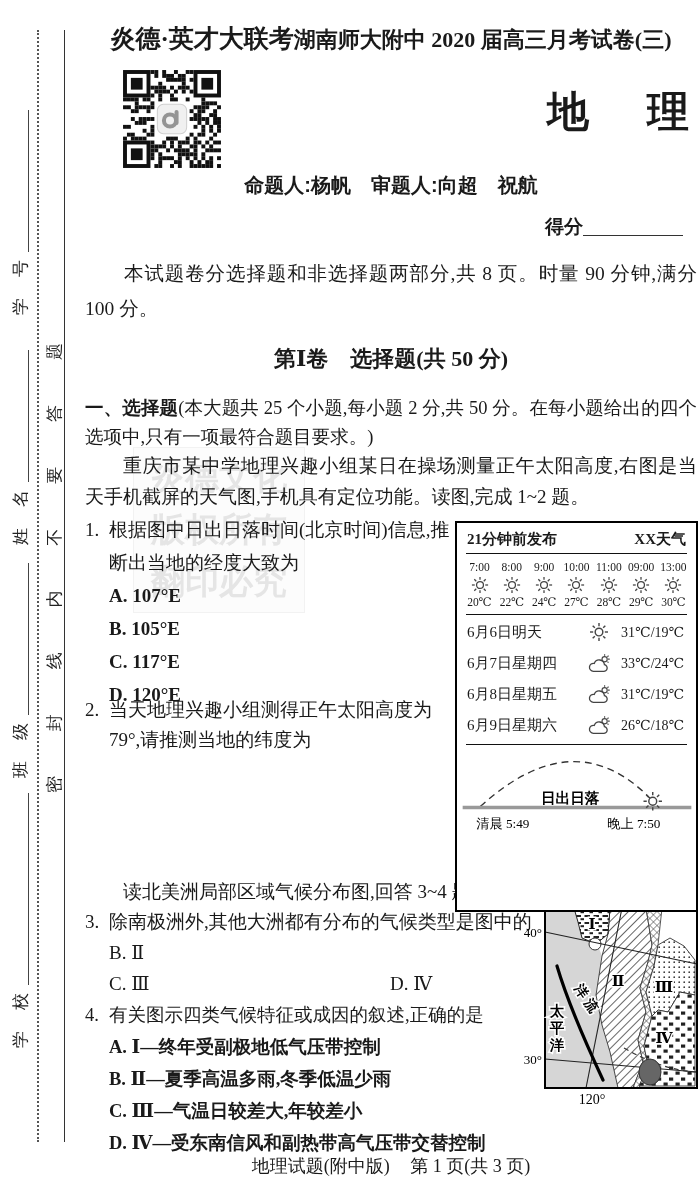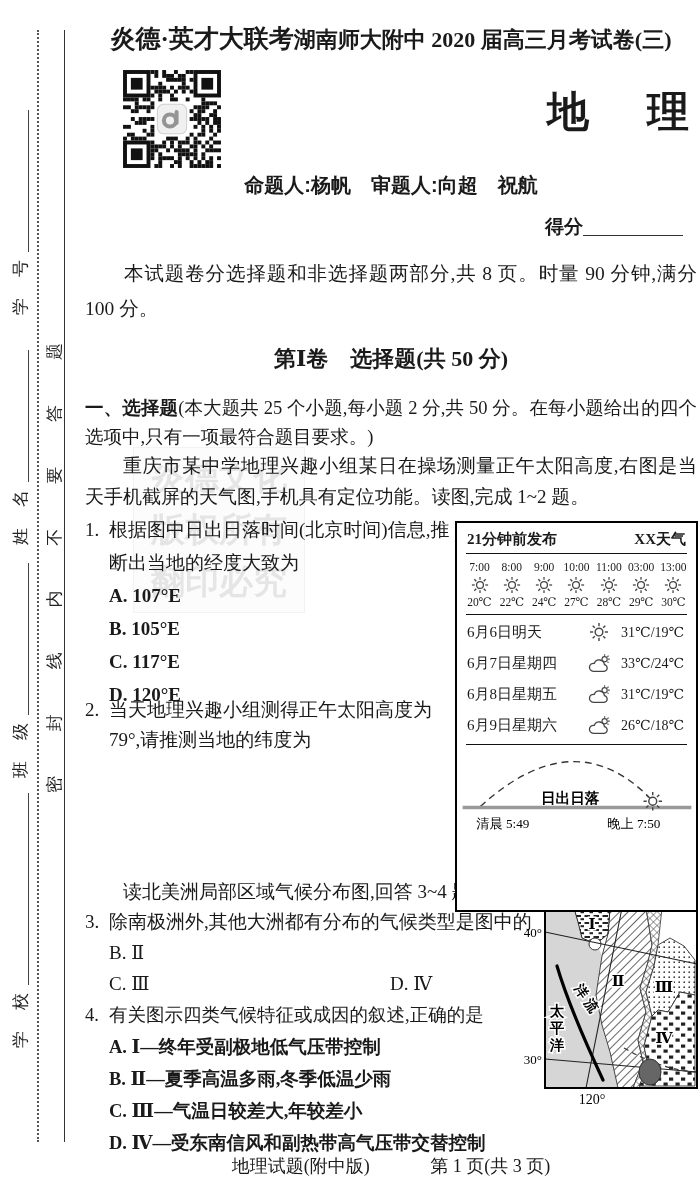--- a/index.html
+++ b/index.html
@@ -54,21 +54,21 @@
   .opts{padding-left:24px;font-weight:bold;}
   .opt{display:block;}
   .optrow{display:flex; padding-left:24px;}
   .optrow .c1{width:281px;}
   #q1{top:513px; width:374px; line-height:33px;}
   #q2{top:695px; width:374px; line-height:30px;}
   #passage2{top:876px;}
   #q3{top:906px; width:460px; line-height:31px;}
   #q4{top:999px; width:432px; line-height:32px; font-size:18.5px;}
   .footer{position:absolute; left:85px; top:1154px; width:612px; text-align:center; font-size:18px; z-index:1;}
-  .footer span{margin:0 28px;}
+  .footer span{margin:0 8px;}
   
   .weather{position:absolute; left:455px; top:521px; width:243px; height:391px;
     border:2px solid #000; box-sizing:border-box; background:#fff; z-index:2;}
   .w-head{display:flex; justify-content:space-between; padding:7px 10px 4px; font-size:15px; font-weight:bold;}
   .w-hr{border-top:1.5px solid #111; margin:0 9px;}
   .w-hourly{display:flex; justify-content:space-between; padding:6px 7px 4px;}
   .w-col{width:31px; text-align:center; font-size:11.5px; line-height:1.3;}
   .w-col svg{width:18px; height:18px; display:block; margin:1px auto;}
   .w-daily{padding:2px 10px 3px;}
   .w-row{display:flex; align-items:center; height:31px; font-size:15px;}
@@ -419,21 +419,21 @@
         </svg><span>22℃</span></div>
     <div class="w-col"><span>9:00</span><svg>
           <use href="#icoSun"></use>
         </svg><span>24℃</span></div>
     <div class="w-col"><span>10:00</span><svg>
           <use href="#icoSun"></use>
         </svg><span>27℃</span></div>
     <div class="w-col"><span>11:00</span><svg>
           <use href="#icoSun"></use>
         </svg><span>28℃</span></div>
-    <div class="w-col"><span>03:00</span><svg>
+    <div class="w-col"><span>09:00</span><svg>
           <use href="#icoSun"></use>
         </svg><span>29℃</span></div>
     <div class="w-col"><span>13:00</span><svg>
           <use href="#icoSun"></use>
         </svg><span>30℃</span></div>
   </div>
   <div class="w-hr"></div>
   <div class="w-daily">
     <div class="w-row">
       <span class="w-date">6月6日明天</span>

